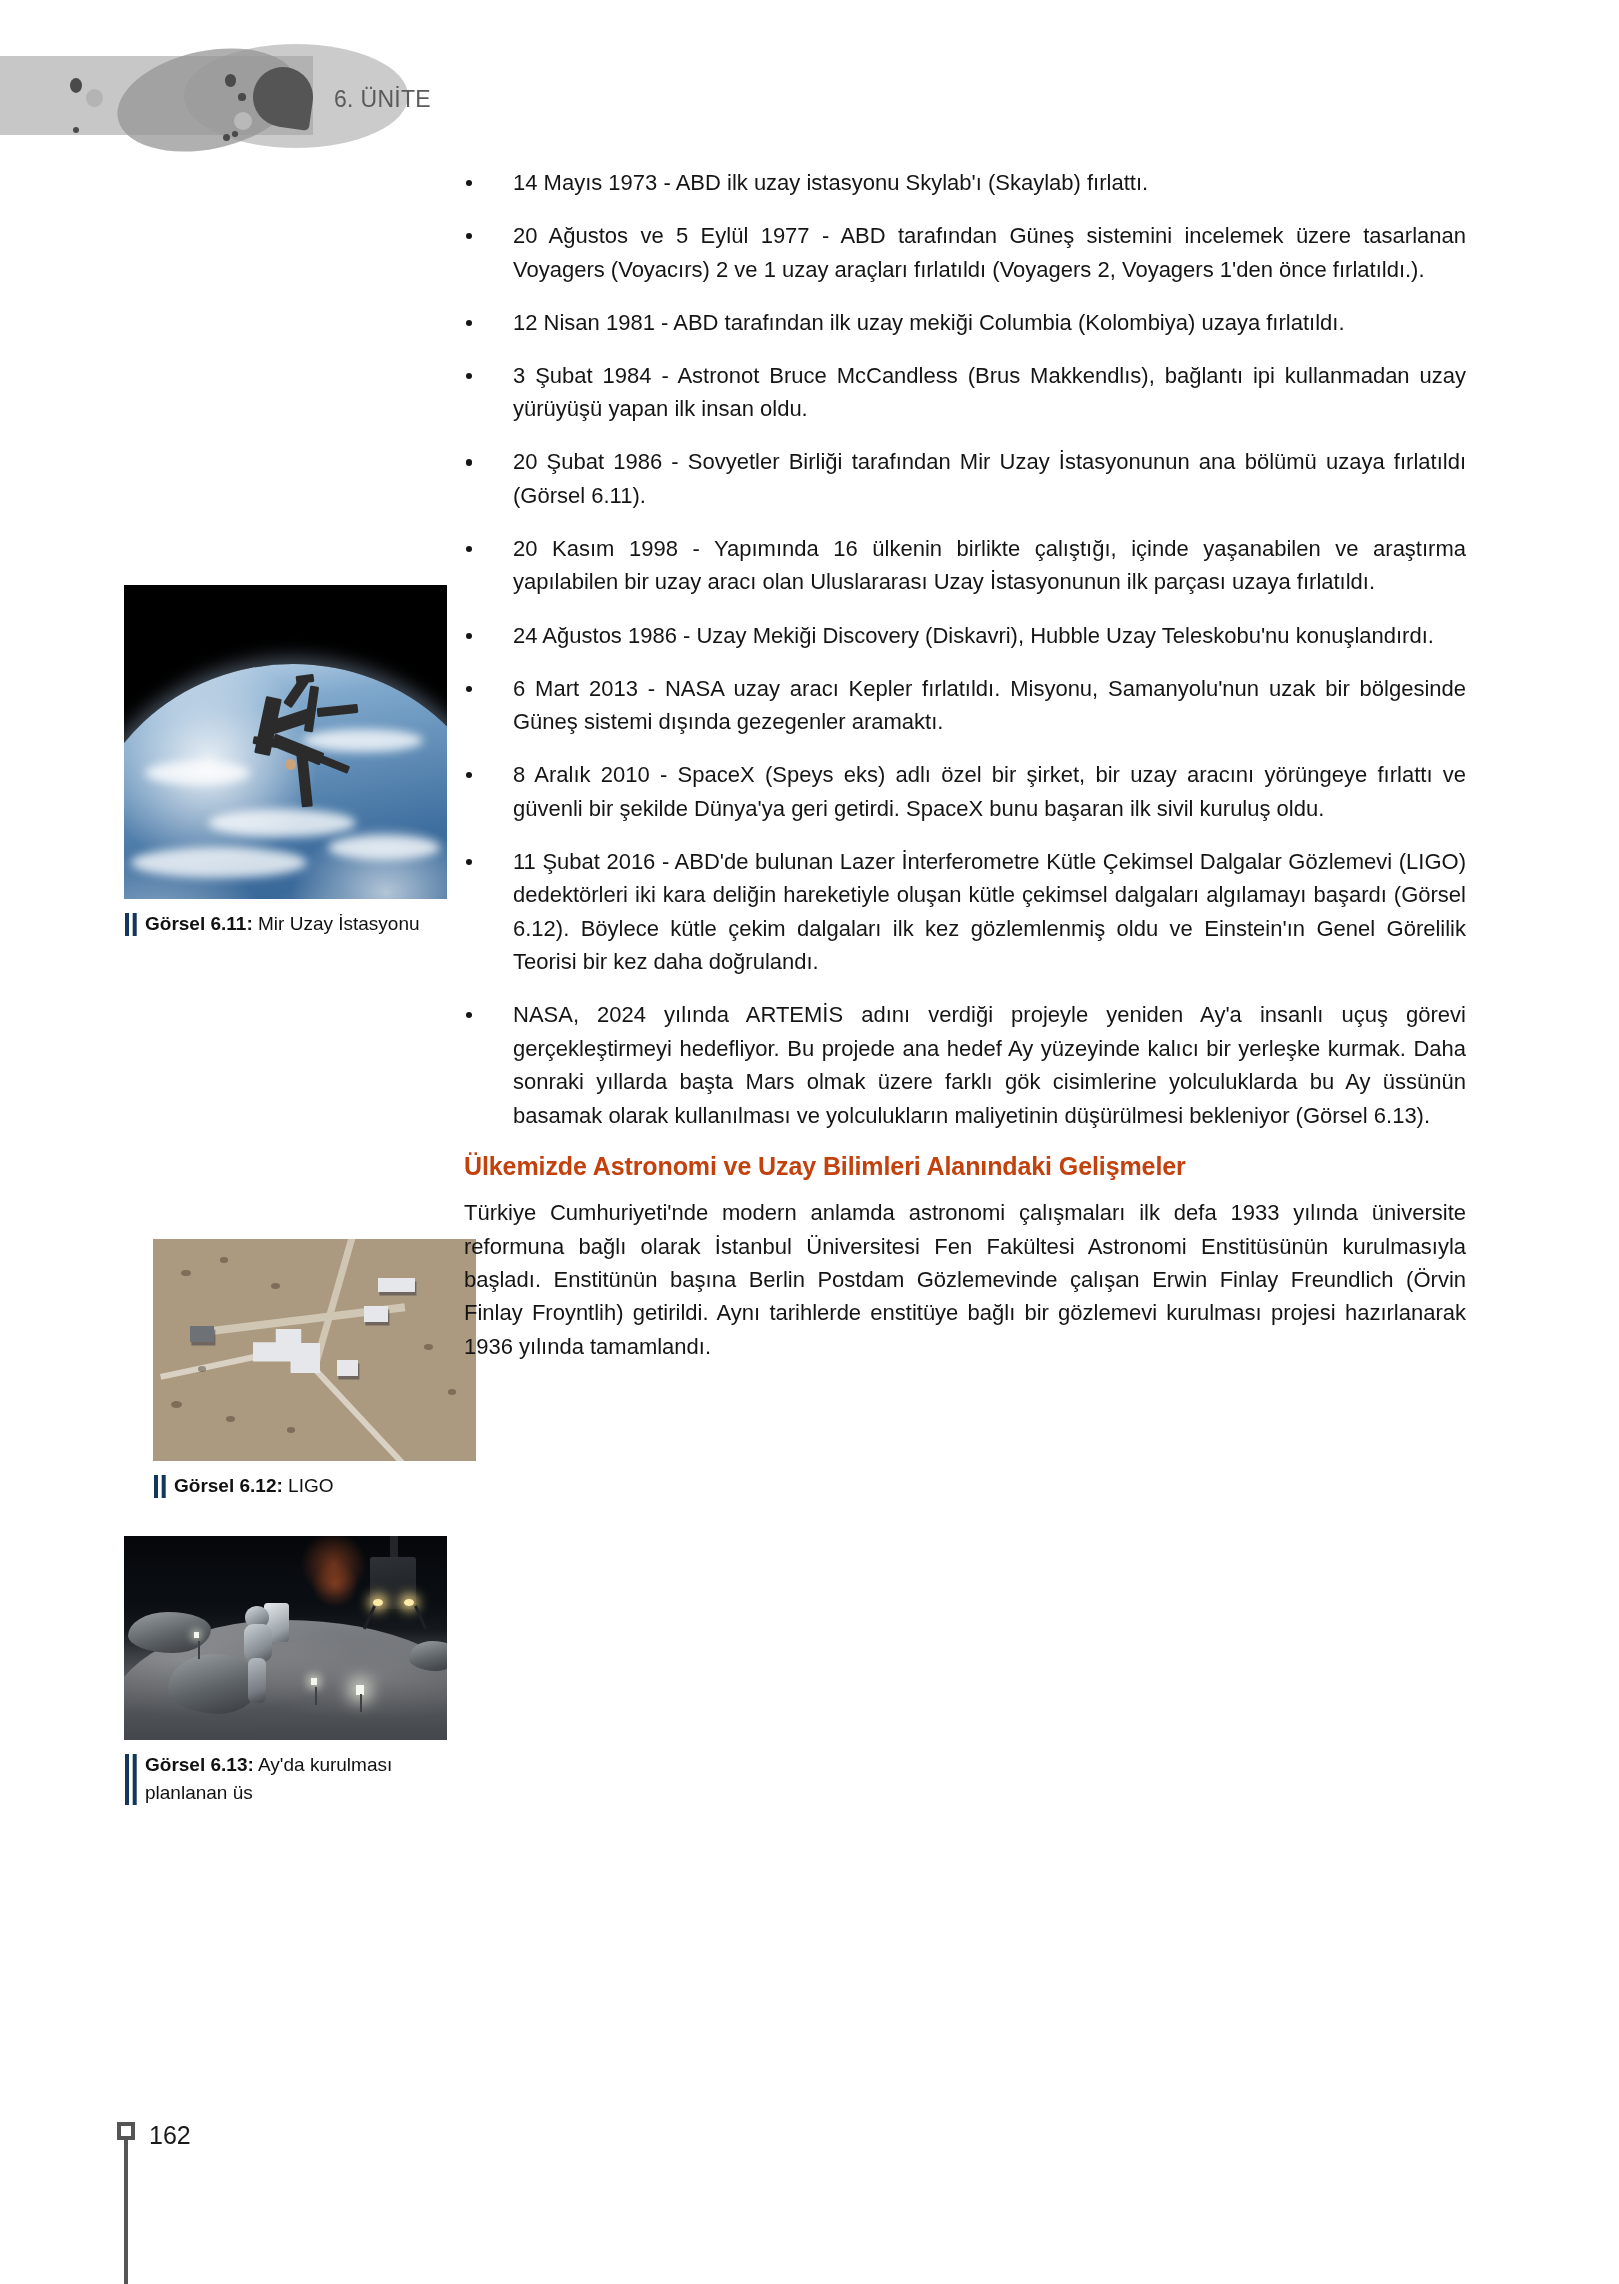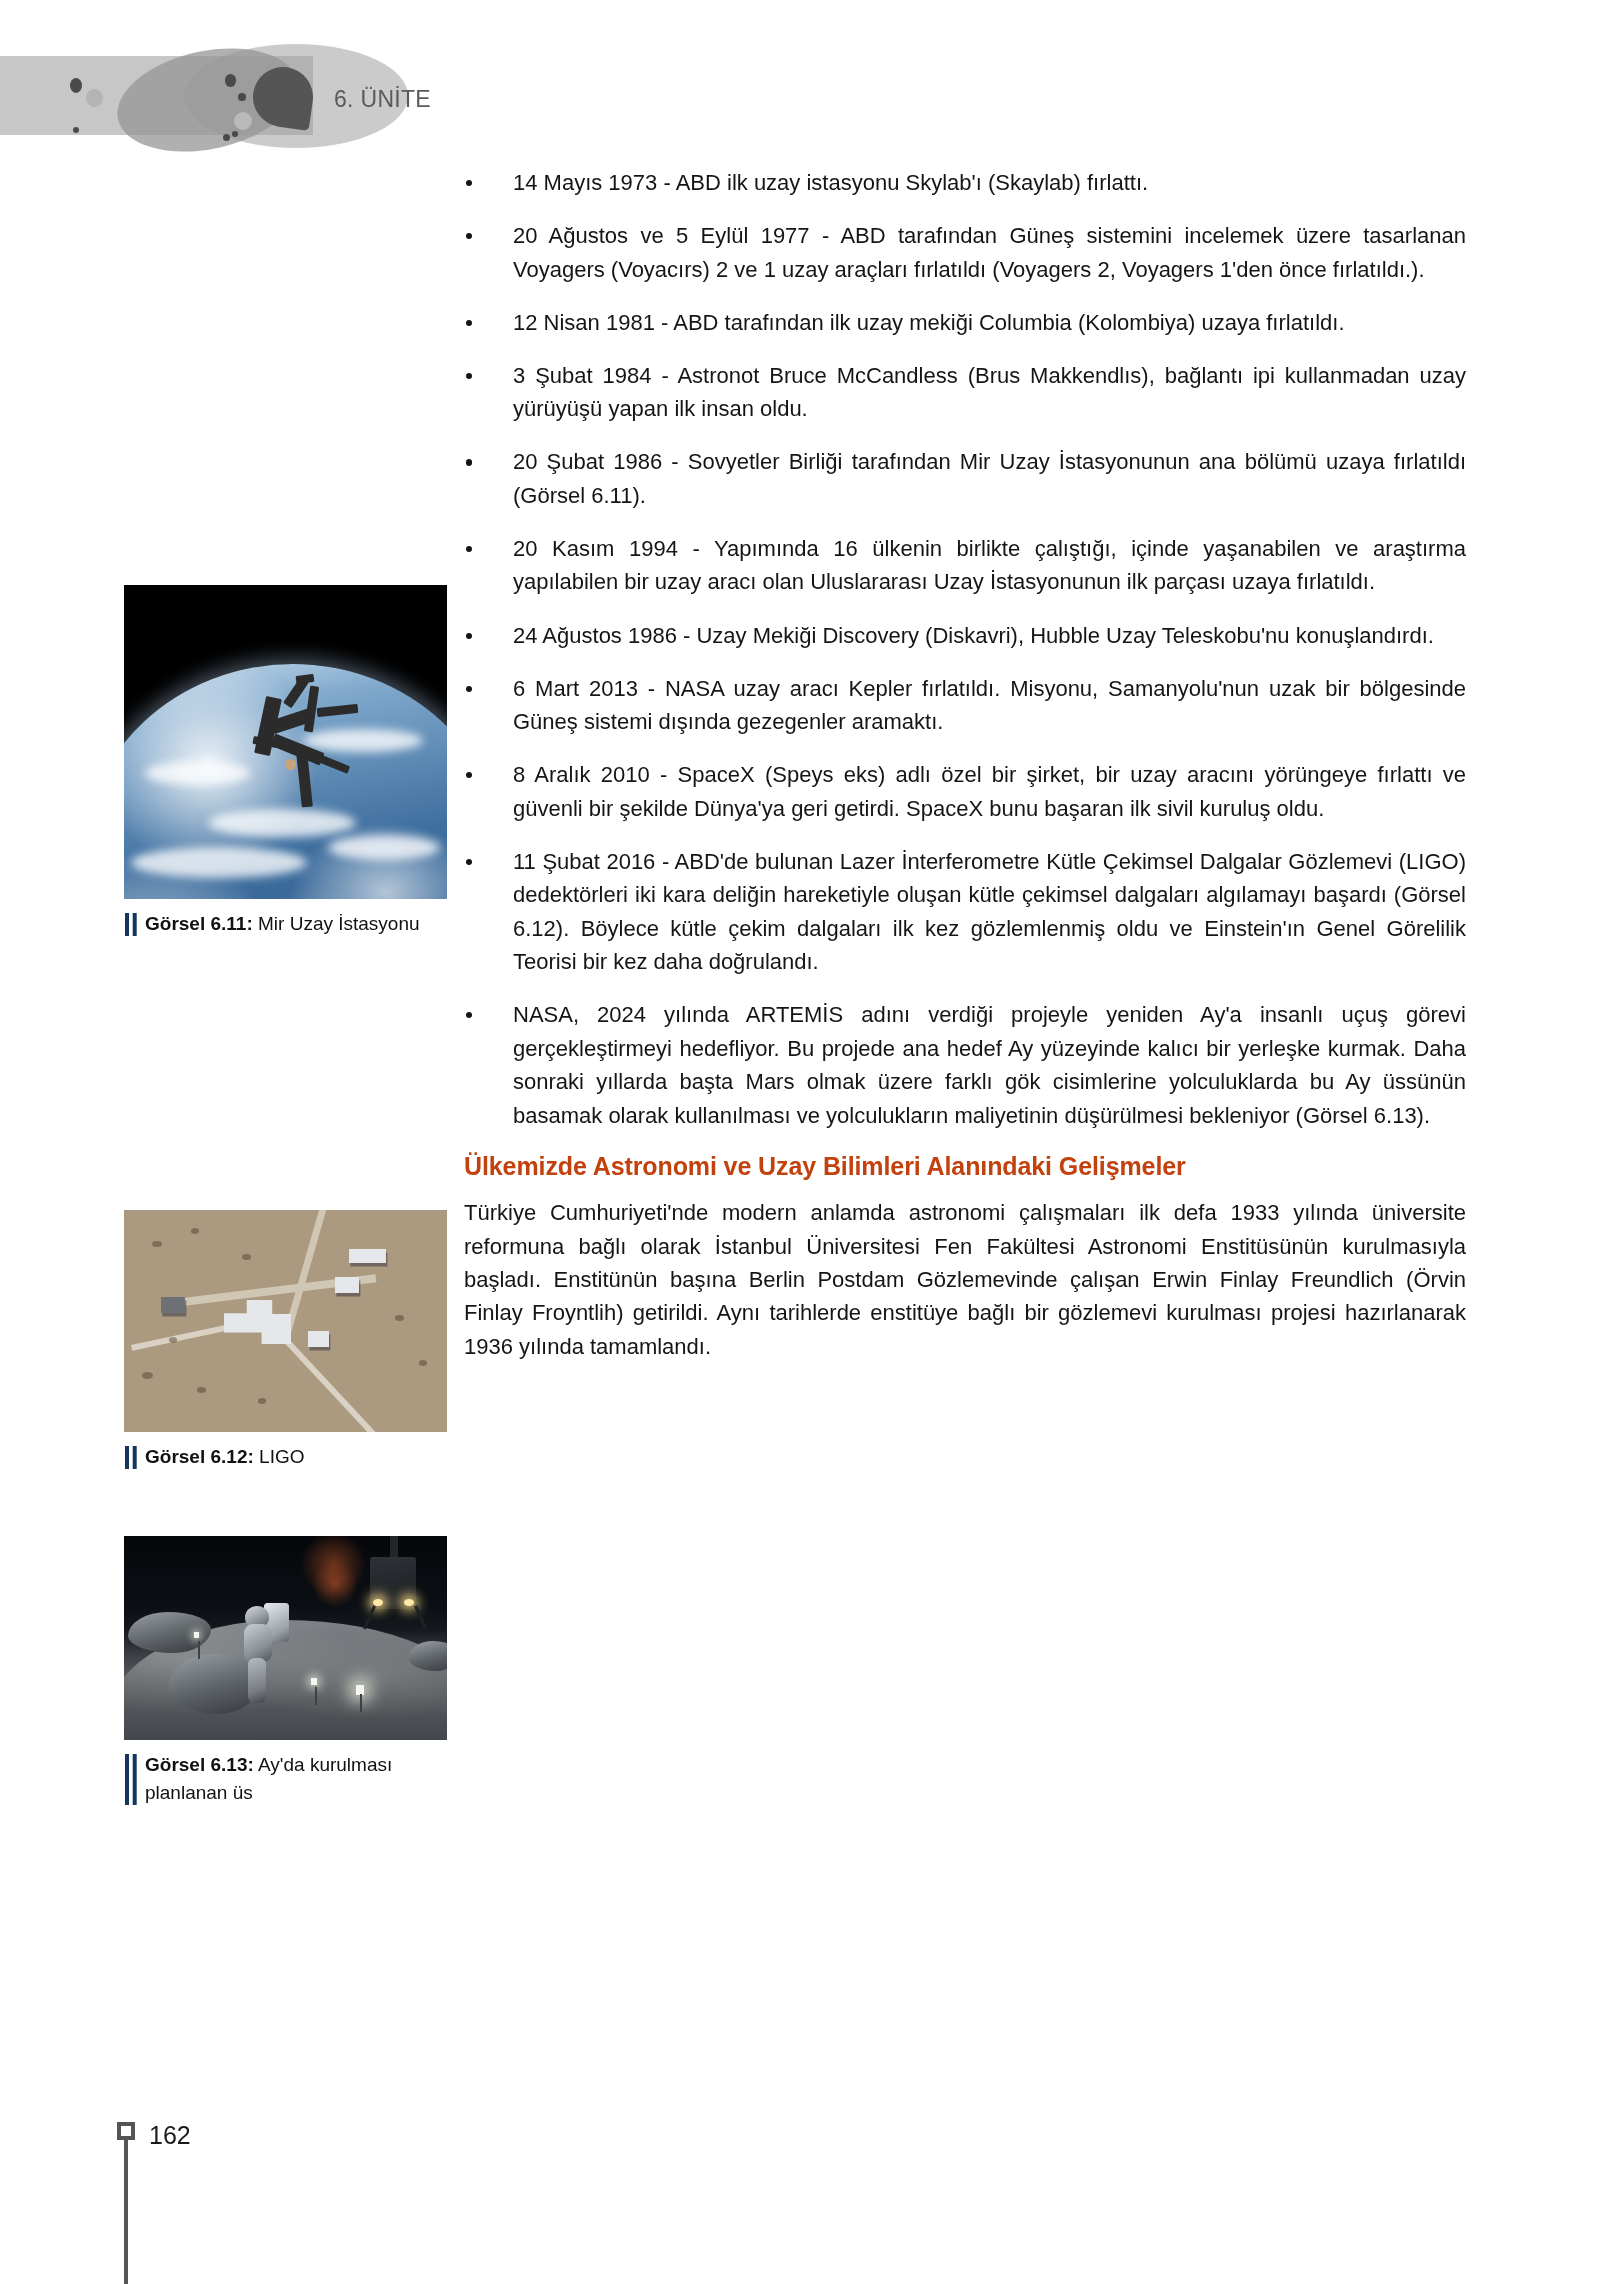--- a/index.html
+++ b/index.html
@@ -143,21 +143,21 @@
     width: 120px; height: 141px;
   }
   .station i {
     position: absolute;
     display: block;
     background: #2b2b2b;
     border-radius: 1.4px;
   }
 
   
-  #figure-ligo { top: 1210px; }
+  #figure-ligo { top: 1239px; margin-left: 29px; }
   #ligo-image {
     height: 222px;
     background:
       radial-gradient(ellipse at 22% 78%, rgba(0,0,0,0.18) 0%, rgba(0,0,0,0) 55%),
       linear-gradient(160deg, #9d8c72 0%, #b3a085 30%, #a89madd 30%, #a59madd 31%, #b9a98e 62%, #9c8d75 100%);
     background-color: #ab9a80;
   }
   .scrub {
     position: absolute;
     background: rgba(70,58,42,0.45);
@@ -455,21 +455,21 @@
 
 </div>
 
 <div id="content-column">
   <ul class="bullet-list" id="bullet-list">
     <li>14 Mayıs 1973 - ABD ilk uzay istasyonu Skylab'ı (Skaylab) fırlattı.</li>
     <li>20 Ağustos ve 5 Eylül 1977 - ABD tarafından Güneş sistemini incelemek üzere tasarlanan Voyagers (Voyacırs) 2 ve 1 uzay araçları fırlatıldı (Voyagers 2, Voyagers 1'den önce fırlatıldı.).</li>
     <li>12 Nisan 1981 - ABD tarafından ilk uzay mekiği Columbia (Kolombiya) uzaya fırlatıldı.</li>
     <li>3 Şubat 1984 - Astronot Bruce McCandless (Brus Makkendlıs), bağlantı ipi kullanmadan uzay yürüyüşü yapan ilk insan oldu.</li>
     <li>20 Şubat 1986 - Sovyetler Birliği tarafından Mir Uzay İstasyonunun ana bölümü uzaya fırlatıldı (Görsel 6.11).</li>
-    <li>20 Kasım 1994 - Yapımında 16 ülkenin birlikte çalıştığı, içinde yaşanabilen ve araştırma yapılabilen bir uzay aracı olan Uluslararası Uzay İstasyonunun ilk parçası uzaya fırlatıldı.</li>
+    <li>20 Kasım 1998 - Yapımında 16 ülkenin birlikte çalıştığı, içinde yaşanabilen ve araştırma yapılabilen bir uzay aracı olan Uluslararası Uzay İstasyonunun ilk parçası uzaya fırlatıldı.</li>
     <li>24 Ağustos 1986 - Uzay Mekiği Discovery (Diskavri), Hubble Uzay Teleskobu'nu konuşlandırdı.</li>
     <li>6 Mart 2013 - NASA uzay aracı Kepler fırlatıldı. Misyonu, Samanyolu'nun uzak bir bölgesinde Güneş sistemi dışında gezegenler aramaktı.</li>
     <li>8 Aralık 2010 - SpaceX (Speys eks) adlı özel bir şirket, bir uzay aracını yörüngeye fırlattı ve güvenli bir şekilde Dünya'ya geri getirdi. SpaceX bunu başaran ilk sivil kuruluş oldu.</li>
     <li>11 Şubat 2016 - ABD'de bulunan Lazer İnterferometre Kütle Çekimsel Dalgalar Gözlemevi (LIGO) dedektörleri iki kara deliğin hareketiyle oluşan kütle çekimsel dalgaları algılamayı başardı (Görsel 6.12). Böylece kütle çekim dalgaları ilk kez gözlemlenmiş oldu ve Einstein'ın Genel Görelilik Teorisi bir kez daha doğrulandı.</li>
     <li>NASA, 2024 yılında ARTEMİS adını verdiği projeyle yeniden Ay'a insanlı uçuş görevi gerçekleştirmeyi hedefliyor. Bu projede ana hedef Ay yüzeyinde kalıcı bir yerleşke kurmak. Daha sonraki yıllarda başta Mars olmak üzere farklı gök cisimlerine yolculuklarda bu Ay üssünün basamak olarak kullanılması ve yolculukların maliyetinin düşürülmesi bekleniyor (Görsel 6.13).</li>
   </ul>
 
   <h2 id="section-heading">Ülkemizde Astronomi ve Uzay Bilimleri Alanındaki Gelişmeler</h2>
   <p id="closing-paragraph">Türkiye Cumhuriyeti'nde modern anlamda astronomi çalışmaları ilk defa 1933 yılında üniversite reformuna bağlı olarak İstanbul Üniversitesi Fen Fakültesi Astronomi Enstitüsünün kurulmasıyla başladı. Enstitünün başına Berlin Postdam Gözlemevinde çalışan Erwin Finlay Freundlich (Örvin Finlay Froyntlih) getirildi. Aynı tarihlerde enstitüye bağlı bir gözlemevi kurulması projesi hazırlanarak 1936 yılında tamamlandı.</p>
 </div>

